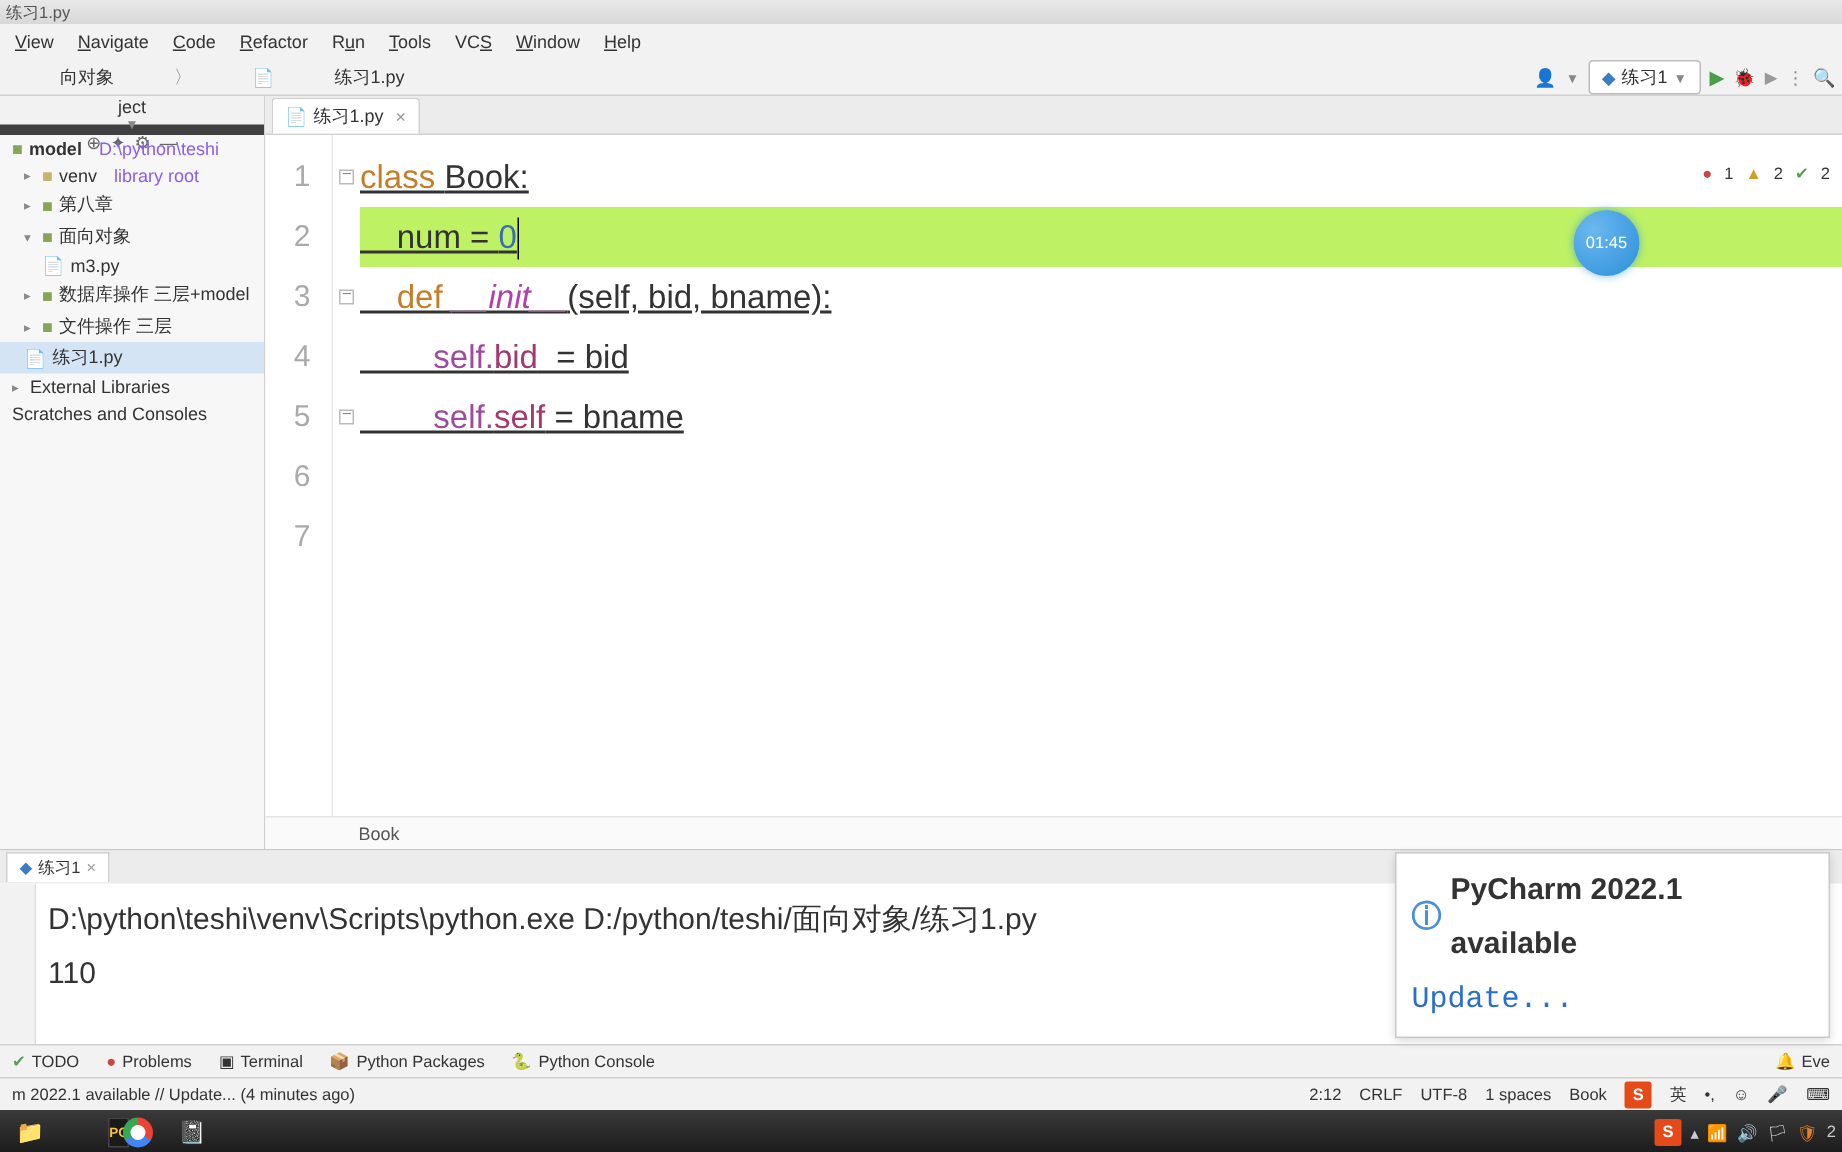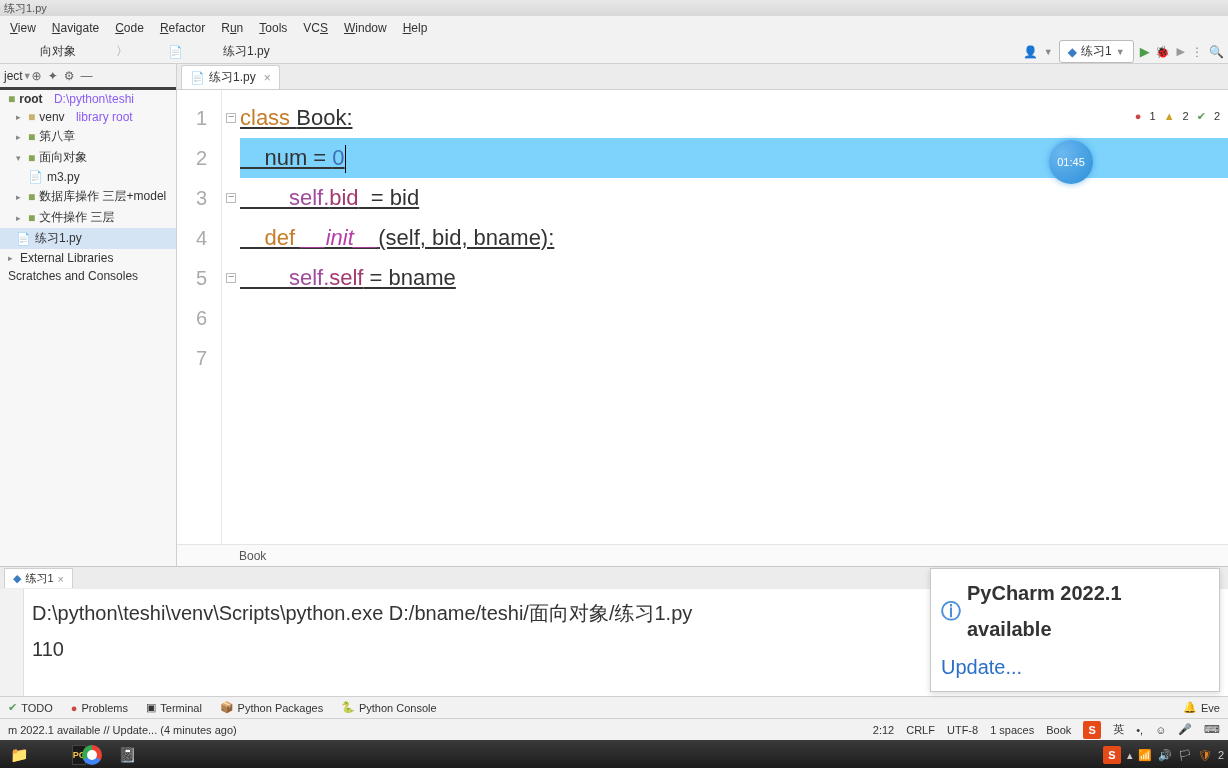--- a/index.html
+++ b/index.html
@@ -18,21 +18,21 @@
 .breadcrumb .sep { color: #888; }
 .toolbar-right { display: flex; align-items: center; gap: 6px; }
 .runcfg { border: 1px solid #bbb; background: #fff; border-radius: 3px; padding: 2px 8px; display: flex; align-items: center; gap: 4px; }
 .user-icon::before { content: "👤"; font-size: 12px; }
 .run-btn { color: #4a9e4a; font-size: 13px; }
 .debug-btn { color: #4a9e4a; font-size: 12px; }
 .stop-btn { color: #999; font-size: 11px; }
 
 .main { display: flex; height: 502px; }
 .sidebar { width: 177px; background: #f7f7f7; border-right: 1px solid #d0d0d0; display: flex; flex-direction: column; }
-.sidebar-header { height: 26px; display: flex; align-items: center; justify-content: flex-start; padding: 0 4px; border-bottom: 3px solid #404040; background: #f2f2f2; }
+.sidebar-header { height: 26px; display: flex; align-items: center; justify-content: flex-start; padding: 0 4px; border-bottom: 7px solid #404040; background: #f2f2f2; flex-direction: column; }
 .sidebar-header .title { font-weight: normal; }
 .sidebar-header .tools { display: flex; gap: 6px; color: #666; }
 .tree { flex: 1; overflow: auto; font-size: 12px; }
 .tree-item { padding: 2px 4px 2px 8px; display: flex; align-items: center; gap: 4px; white-space: nowrap; }
 .tree-item.l1 { padding-left: 16px; }
 .tree-item.l2 { padding-left: 28px; }
 .tree-item .arrow { color: #888; font-size: 9px; width: 8px; }
 .tree-item .folder { color: #87a556; }
 .tree-item .folder-o { color: #c8b36e; }
 .tree-item .pyfile { color: #3b7dc4; }
@@ -45,21 +45,21 @@
 .tab .close { color: #999; margin-left: 4px; }
 .editor-body { flex: 1; display: flex; position: relative; }
 .gutter { width: 45px; background: #fff; border-right: 1px solid #e8e8e8; text-align: right; padding-top: 8px; color: #aaa; font-family: Consolas, monospace; font-size: 20px; }
 .gutter div { height: 40px; padding-right: 14px; line-height: 40px; }
 .fold-gutter { width: 18px; background: #fff; padding-top: 8px; }
 .fold-gutter div { height: 40px; display: flex; align-items: center; justify-content: center; }
 .fold-mark { width: 10px; height: 10px; border: 1px solid #bbb; background: #fff; position: relative; }
 .fold-mark::after { content: "−"; position: absolute; top: -4px; left: 1px; font-size: 11px; color: #888; }
 .code { flex: 1; padding-top: 8px; font-family: Consolas, "Courier New", monospace; font-size: 22px; line-height: 40px; position: relative; text-decoration: underline; }
 .code-line { height: 40px; white-space: pre; }
-.code-line.hl { background: #7dd3fc; }
+.code-line.hl { background: #bef264; }
 .kw { color: #c67c28; }
 .def { color: #b63ea8; font-style: italic; }
 .attr { color: #a33a6e; }
 .num { color: #3b6fb5; }
 .self { color: #9e4b9e; }
 .cursor { border-left: 1px solid #000; animation: blink 1s infinite; display: inline-block; height: 28px; vertical-align: middle; }
 @keyframes blink { 50% { opacity: 0; } }
 .inspections { position: absolute; top: 6px; right: 8px; display: flex; gap: 8px; font-size: 11px; align-items: center; }
 .insp-err { color: #c44; }
 .insp-warn { color: #c9a227; }
@@ -70,21 +70,21 @@
 .run-panel { border-top: 1px solid #c8c8c8; background: #fff; height: 130px; display: flex; flex-direction: column; }
 .run-tabs { height: 22px; background: #ececec; display: flex; align-items: center; padding-left: 4px; gap: 0; }
 .run-tab { padding: 2px 8px; background: #fff; border: 1px solid #d0d0d0; border-bottom: none; display: flex; align-items: center; gap: 4px; font-size: 11px; }
 .run-body { flex: 1; display: flex; }
 .run-gutter { width: 24px; background: #f2f2f2; border-right: 1px solid #e0e0e0; }
 .console { flex: 1; padding: 6px 8px; font-family: Consolas, monospace; font-size: 20px; line-height: 36px; position: relative; }
 .console .path { color: #333; }
 .notification { position: absolute; right: 8px; bottom: 4px; width: 290px; background: #fff; border: 1px solid #c8c8c8; box-shadow: 0 2px 6px rgba(0,0,0,0.15); padding: 6px 10px; }
 .notification .title { font-weight: bold; color: #333; display: flex; align-items: center; gap: 6px; }
 .notification .title .info { color: #4a90d9; }
-.notification .link { color: #2a6fc9; cursor: pointer; margin-top: 2px; display: inline-block; }
+.notification .link { color: #2a6fc9; cursor: pointer; margin-top: 2px; display: inline-block; font-family: Liberation Mono, monospace; }
 
 .toolwindows { height: 22px; background: #f2f2f2; border-top: 1px solid #d0d0d0; display: flex; align-items: center; padding: 0 8px; gap: 18px; font-size: 11px; }
 .toolwindows .tw { display: flex; align-items: center; gap: 4px; }
 
 .statusbar { height: 22px; background: #f2f2f2; border-top: 1px solid #d0d0d0; display: flex; align-items: center; justify-content: space-between; padding: 0 8px; font-size: 11px; }
 .statusbar .right { display: flex; gap: 12px; align-items: center; }
 
 .taskbar { height: 30px; background: linear-gradient(#3a3a3a,#1a1a1a); display: flex; align-items: center; padding: 0 4px; gap: 4px; }
 .taskbar .tbitem { width: 32px; height: 26px; display: flex; align-items: center; justify-content: center; font-size: 15px; color: #fff; }
 .taskbar .spacer { flex: 1; }
@@ -144,21 +144,21 @@
       <span class="title">ject</span>
       <span style="color:#888;font-size:9px;">▼</span>
       <div class="tools">
         <span>⊕</span>
         <span>✦</span>
         <span>⚙</span>
         <span>—</span>
       </div>
     </div>
     <div class="tree">
-      <div class="tree-item"><span class="folder">■</span><b>root</b>&nbsp;<span class="muted">D:\python\teshi</span></div>
+      <div class="tree-item"><span class="folder">■</span><b>model</b>&nbsp;<span class="muted">D:\python\teshi</span></div>
       <div class="tree-item l1"><span class="arrow">▸</span><span class="folder-o">■</span><span>venv</span>&nbsp;<span class="muted">library root</span></div>
       <div class="tree-item l1">
           <span class="arrow">▸</span>
           <span class="folder">■</span>
           <span>第八章</span>
         </div>
       <div class="tree-item l1">
           <span class="arrow">▾</span>
           <span class="folder">■</span>
           <span>面向对象</span>
@@ -220,22 +220,22 @@
         <div></div>
         <div>
             <span class="fold-mark"></span>
           </div>
         <div></div>
           <div></div>
       </div>
       <div class="code">
         <div class="code-line"><span class="kw">class </span><span>Book:</span></div>
         <div class="code-line hl"><span>    num = </span><span class="num">0</span><span class="cursor"></span></div>
+        <div class="code-line"><span class="kw">    def </span><span class="def">__init__</span><span>(self, bid, bname):</span></div>
         <div class="code-line"><span class="self">        self.</span><span class="attr">bid</span><span>  = bid</span></div>
-        <div class="code-line"><span class="kw">    def </span><span class="def">__init__</span><span>(self, bid, bname):</span></div>
         <div class="code-line"><span class="self">        self.</span><span class="attr">self</span><span> = bname</span></div>
         <div class="code-line"></div>
         <div class="code-line"></div>
         <div class="inspections">
           <span class="insp-err">●</span>
             <span>1</span>
           <span class="insp-warn">▲</span>
             <span>2</span>
           <span class="insp-typo">✔</span>
             <span>2</span>
@@ -255,21 +255,21 @@
   <div class="run-tabs">
     <div class="run-tab">
       <span style="color:#3b7dc4;">◆</span>
       <span>练习1</span>
       <span style="color:#999;">×</span>
     </div>
   </div>
   <div class="run-body">
     <div class="run-gutter"></div>
     <div class="console">
-      <div class="path">D:\python\teshi\venv\Scripts\python.exe D:/bname/teshi/面向对象/练习1.py</div>
+      <div class="path">D:\python\teshi\venv\Scripts\python.exe D:/python/teshi/面向对象/练习1.py</div>
       <div>110</div>
       <div class="notification">
         <div class="title">
             <span class="info">ⓘ</span>
             <span>PyCharm 2022.1 available</span>
           </div>
         <span class="link">Update...</span>
       </div>
     </div>
   </div>

